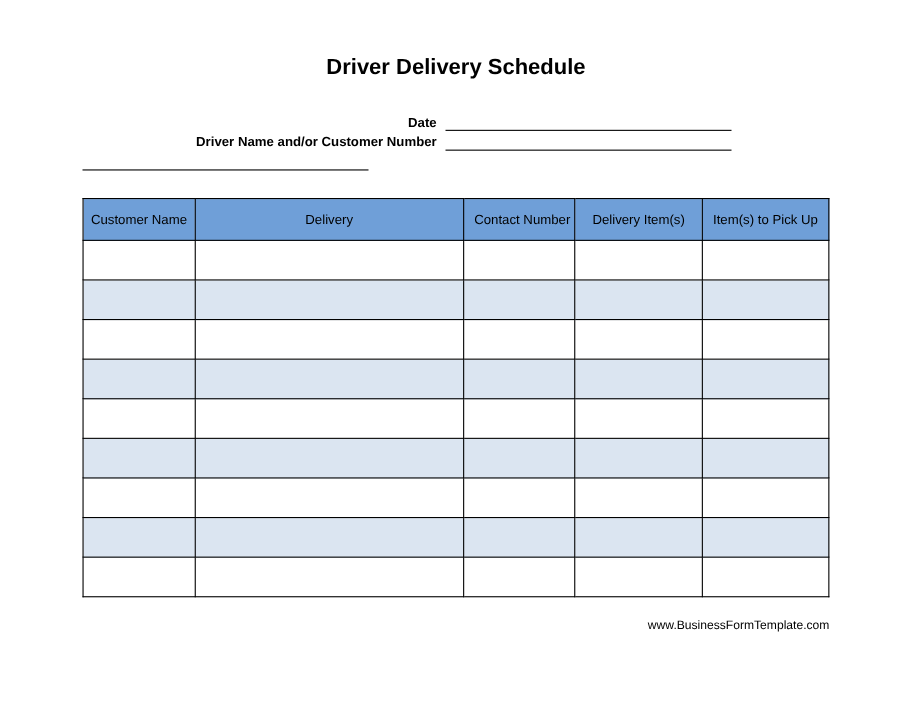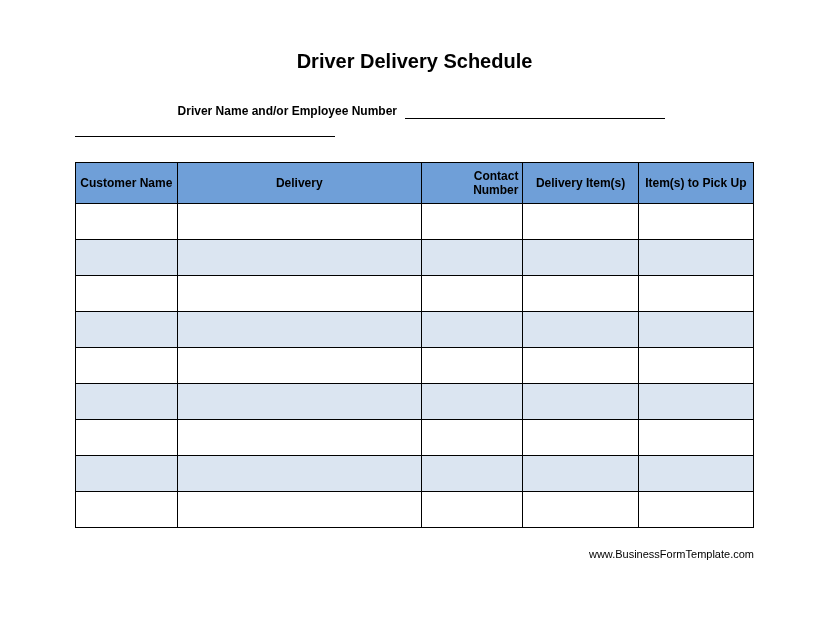--- a/index.html
+++ b/index.html
@@ -41,21 +41,21 @@
       width: 260px;
       height: 16px;
     }
     table {
       width: 100%;
       border-collapse: collapse;
     }
     th {
       background: #6f9fd8;
       border: 1px solid #000;
-      font-weight: bold;
+      font-weight: normal;
       font-size: 12px;
       padding: 6px 4px;
       text-align: center;
       height: 38px;
     }
     td {
       border: 1px solid #000;
       height: 36px;
     }
     tr.alt td {
@@ -72,21 +72,25 @@
       margin-top: 20px;
     }
   </style>
 </head>
 <body>
 
 <div class="title">Driver Delivery Schedule</div>
 
 <div class="form-fields">
   <div class="field-row">
-    <div class="field-label">Driver Name and/or Employee Number</div>
+    <div class="field-label">Date</div>
+    <div class="field-line"></div>
+  </div>
+  <div class="field-row">
+    <div class="field-label">Driver Name and/or Customer Number</div>
     <div class="field-line"></div>
   </div>
   <div class="field-row">
     <div class="field-line"></div>
   </div>
 </div>
 
 <table>
   <thead>
     <tr>

